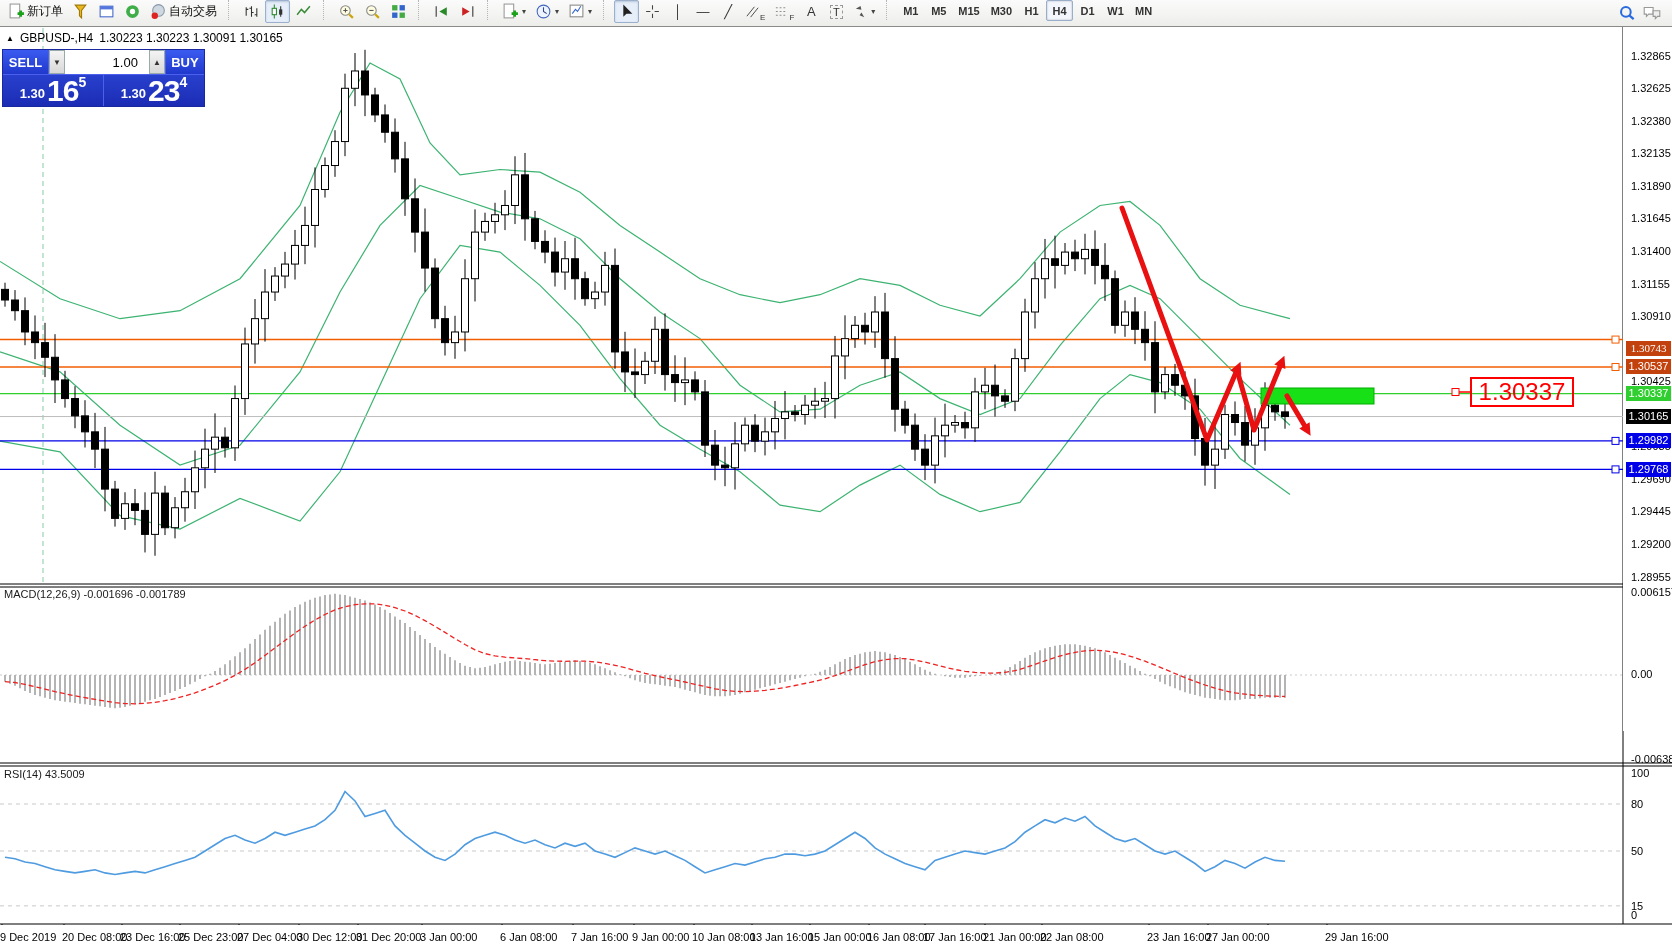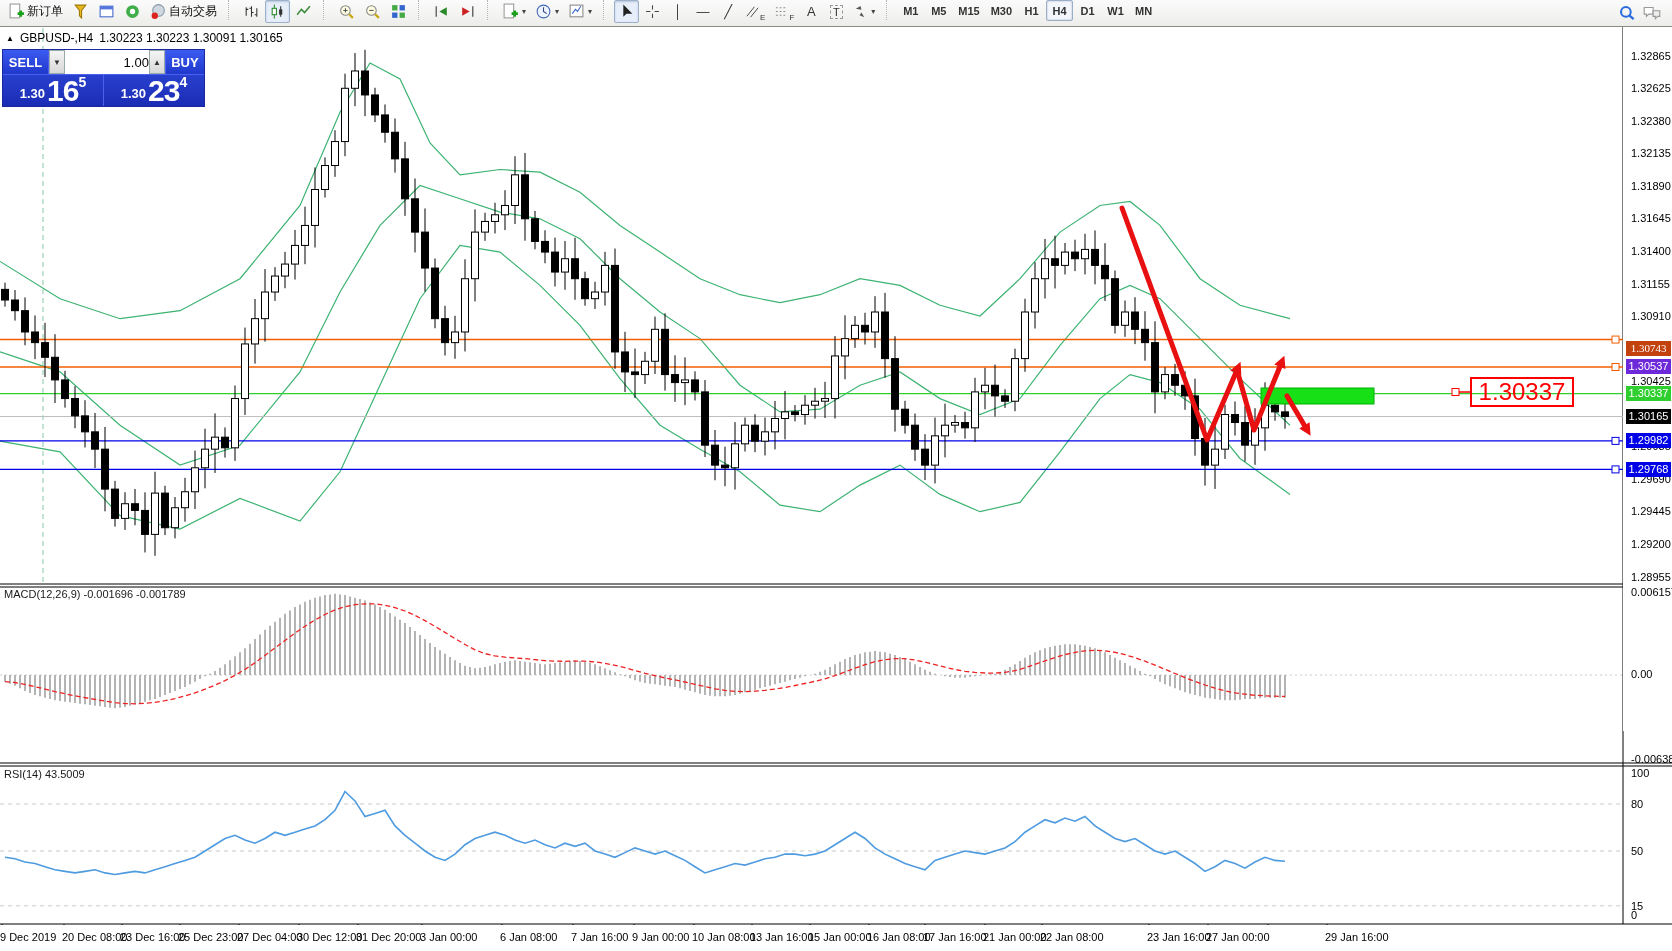--- a/index.html
+++ b/index.html
@@ -39,21 +39,21 @@
     background:linear-gradient(#3350e2,#1b2cb4); border:1px solid #1a28a0; color:#fff; }
   .tp-row1 { display:flex; height:25px; border-bottom:1px solid #4b61ee; }
   .tp-sell-btn,.tp-buy-btn { width:47px; display:flex; align-items:center; justify-content:center;
     font-size:13px; font-weight:bold; background:linear-gradient(#3b5bf0,#2038cc);
     border-right:1px solid #4b61ee; cursor:pointer; }
   .tp-buy-btn { width:40px; margin-left:auto; border-right:none; border-left:1px solid #4b61ee; }
   .tp-spin { display:flex; align-items:stretch; flex:0 0 116px; }
   .tp-step { width:16px; display:flex; align-items:center; justify-content:center;
     background:linear-gradient(#f4f4f4,#d8d8d8); color:#333; font-size:8px; border:1px solid #9aa;}
   .tp-vol { width:84px; border:none; background:#fff; color:#000; font-size:13px;
-    text-align:right; padding:0 0; font-family:"Liberation Sans",sans-serif; }
+    text-align:right; padding:0 11px; font-family:"Liberation Sans",sans-serif; }
   .tp-row2 { display:flex; height:31px; }
   .tp-price { flex:1; display:flex; align-items:flex-end; justify-content:center;
     padding-bottom:1px; }
   .tp-price:first-child { border-right:1px solid #4b61ee; }
   .tp-small { font-size:13px; font-weight:bold; margin-right:2px; line-height:22px; }
   .tp-big { font-size:30px; font-weight:bold; line-height:28px; letter-spacing:-1px; }
   .tp-sup { font-size:14px; font-weight:bold; line-height:12px; align-self:flex-start; margin-top:1px; }
 
   .pane-label { position:absolute; left:4px; font-size:11px; color:#1a1a1a; }
   .macd-label { top:561px; }
@@ -938,21 +938,21 @@
         <div class="axis-tick-label" style="top: 250.704px;">1.31155</div>
         <div class="axis-tick-label" style="top: 283.328px;">1.30910</div>
         <div class="axis-tick-label" style="top: 315.286px;">1.30670</div>
         <div class="axis-tick-label" style="top: 347.91px;">1.30425</div>
         <div class="axis-tick-label" style="top: 413.159px;">1.29935</div>
         <div class="axis-tick-label" style="top: 445.783px;">1.29690</div>
         <div class="axis-tick-label" style="top: 478.407px;">1.29445</div>
         <div class="axis-tick-label" style="top: 511.031px;">1.29200</div>
         <div class="axis-tick-label" style="top: 543.656px;">1.28955</div>
         <div class="axis-badge" style="top: 314px; background: #c2410c; font-family: Liberation Serif, serif;">1.30743</div>
-        <div class="axis-badge" style="top: 332.496px; background: #6d28d9;">1.30537</div>
+        <div class="axis-badge" style="top: 332.496px; background: #c2410c;">1.30537</div>
         <div class="axis-badge" style="top: 359.128px; background: rgb(47, 207, 47);">1.30337</div>
         <div class="axis-badge" style="top: 382.032px; background: rgb(0, 0, 0);">1.30165</div>
         <div class="axis-badge" style="top: 406.4px; background: rgb(0, 0, 232);">1.29982</div>
         <div class="axis-badge" style="top: 434.897px; background: rgb(0, 0, 232);">1.29768</div>
         <div class="axis-tick-label" style="top: 559.001px;">0.006157</div>
         <div class="axis-tick-label" style="top: 641px;">0.00</div>
         <div class="axis-tick-label" style="top: 725.969px;">-0.00638</div>
         <div class="axis-tick-label" style="top: 739.665px;">100</div>
         <div class="axis-tick-label" style="top: 770.999px;">80</div>
         <div class="axis-tick-label" style="top: 818px;">50</div>

